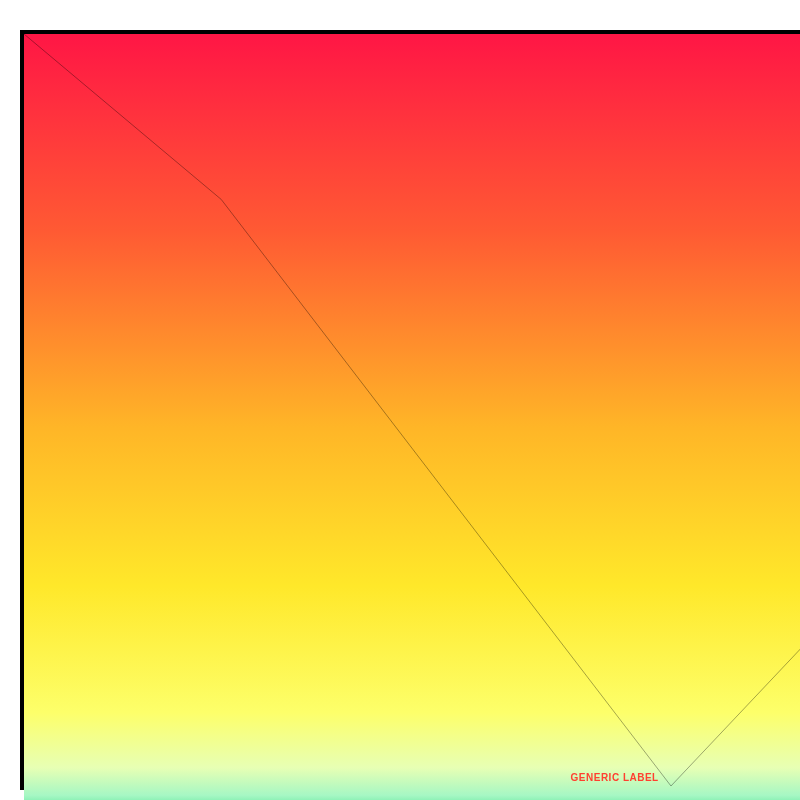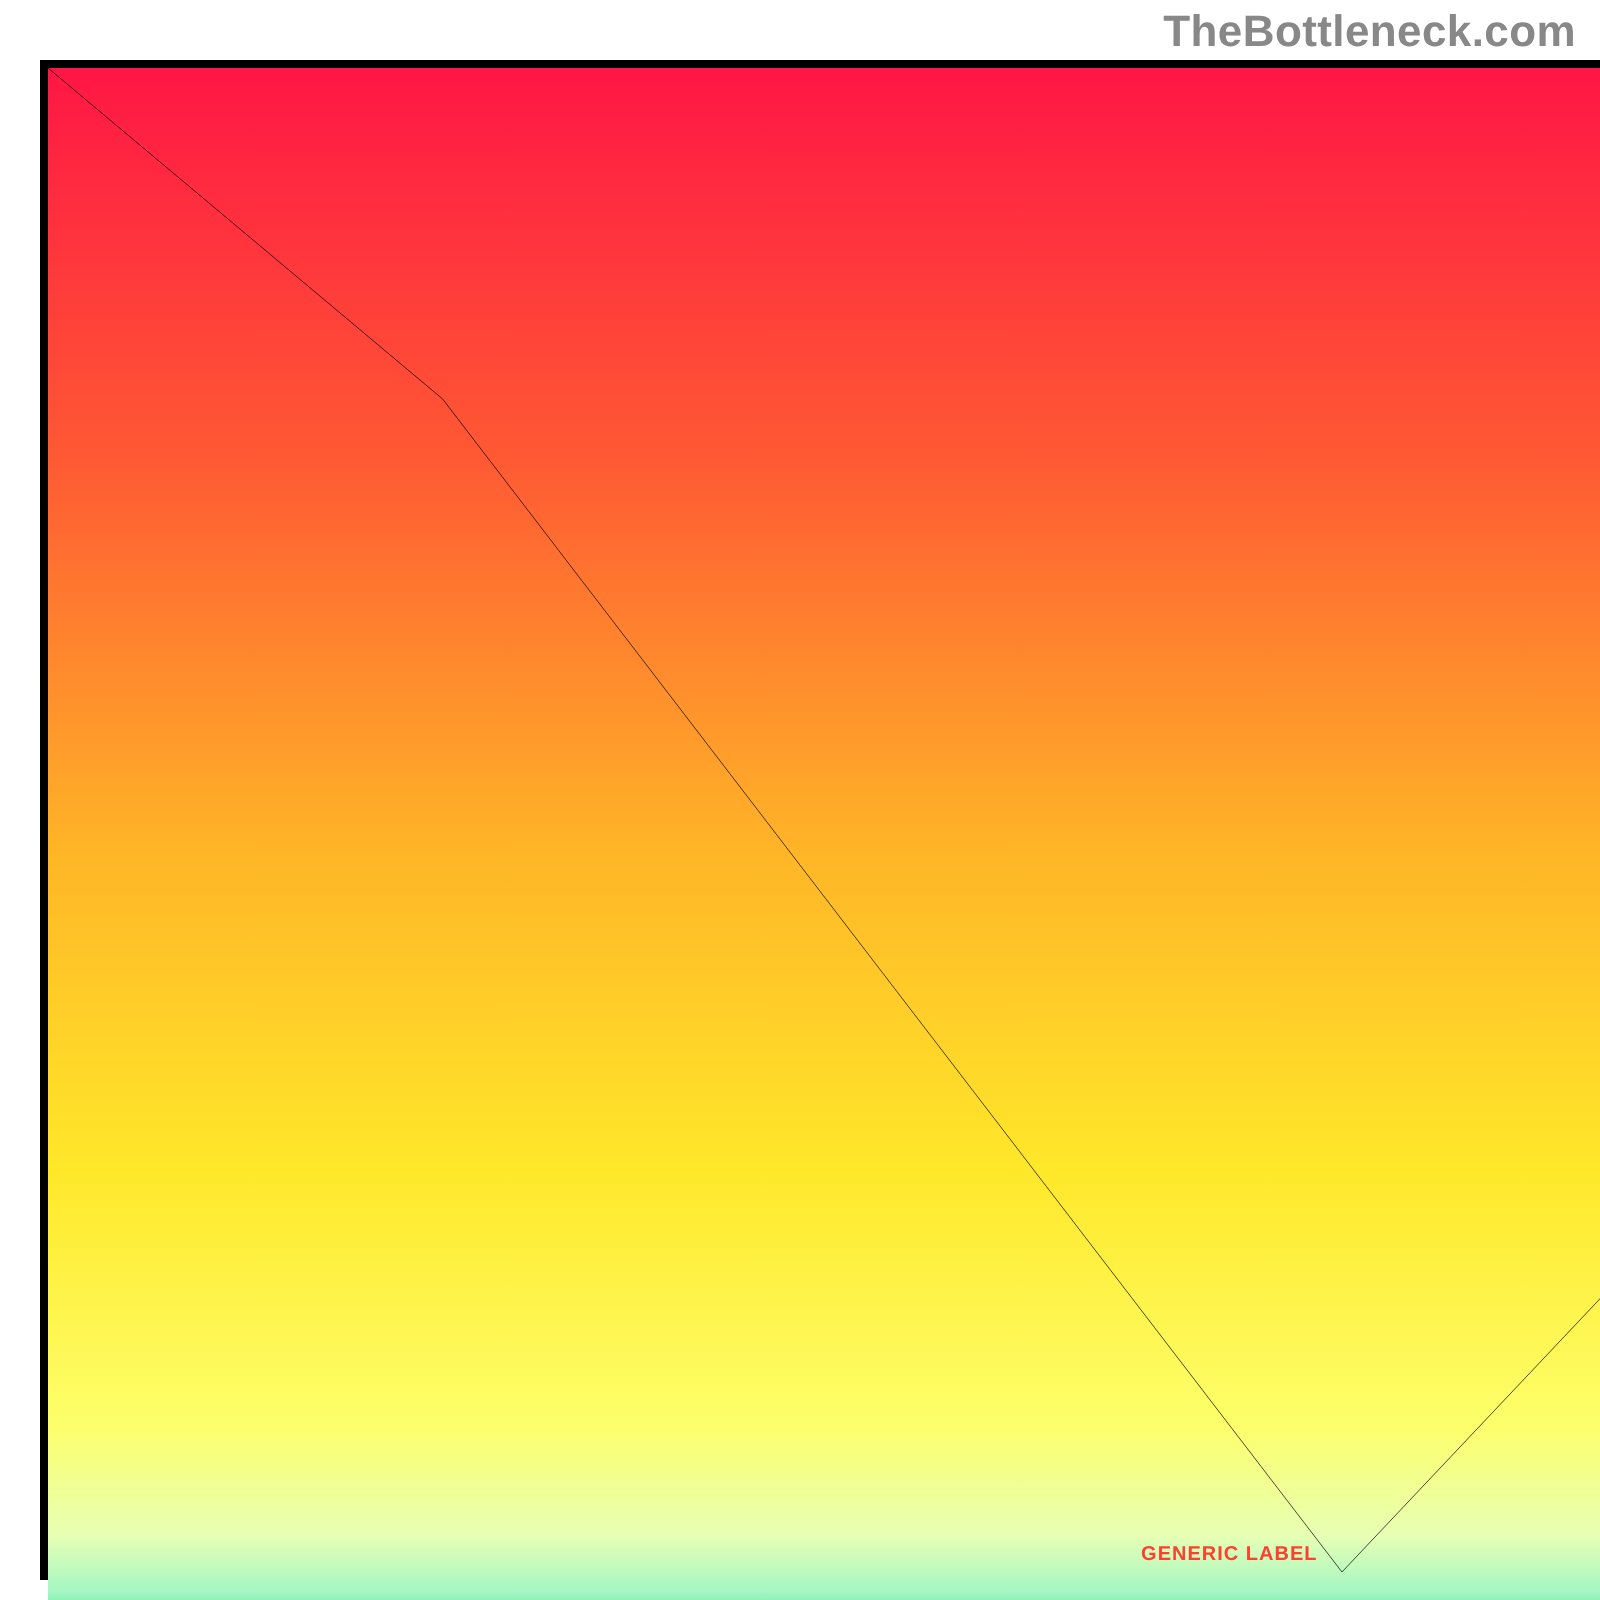--- a/index.html
+++ b/index.html
@@ -45,21 +45,20 @@
     font-weight: 700;
     letter-spacing: 0.5px;
     color: #ff4030;
     white-space: nowrap;
   }
 </style>
 </head>
 <body>
 
 <div class="wrap">
-  <div class="watermark">TheBottleneck.com</div>
 
   <div class="plot-border">
     <svg class="gradient" viewBox="0 0 100 100" preserveAspectRatio="none">
       <defs>
         <linearGradient id="bg" x1="0" y1="0" x2="0" y2="1">
             <stop offset="0%" stop-color="#ff1645"></stop>
             <stop offset="25%" stop-color="#ff5a33"></stop>
             <stop offset="50%" stop-color="#ffb627"></stop>
             <stop offset="70%" stop-color="#ffe82a"></stop>
             <stop offset="86%" stop-color="#fdff6a"></stop>

